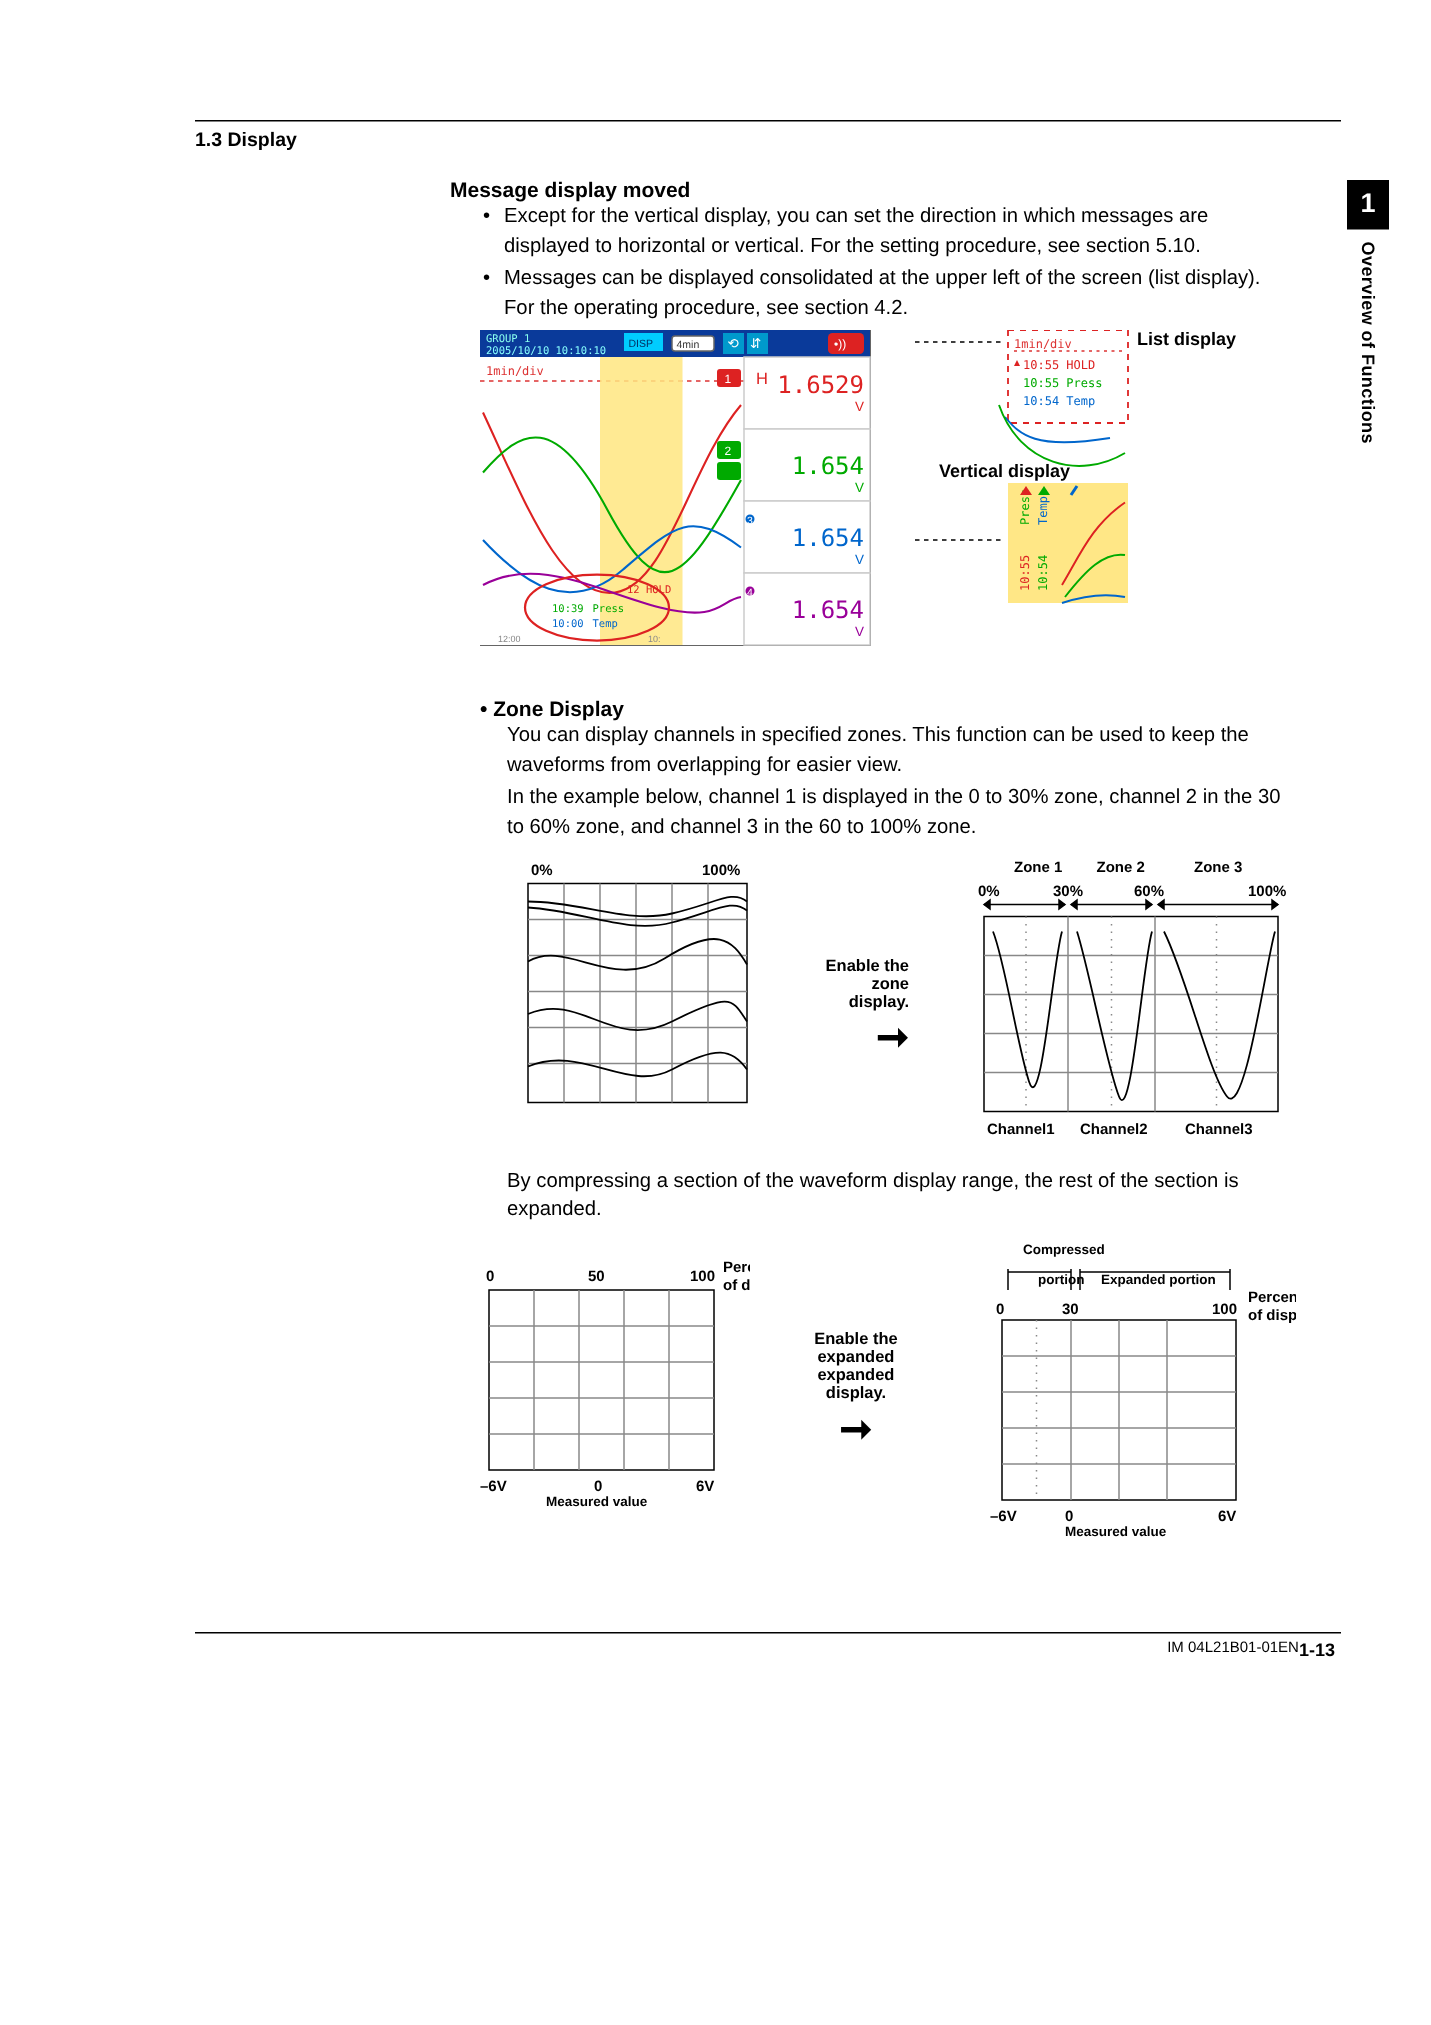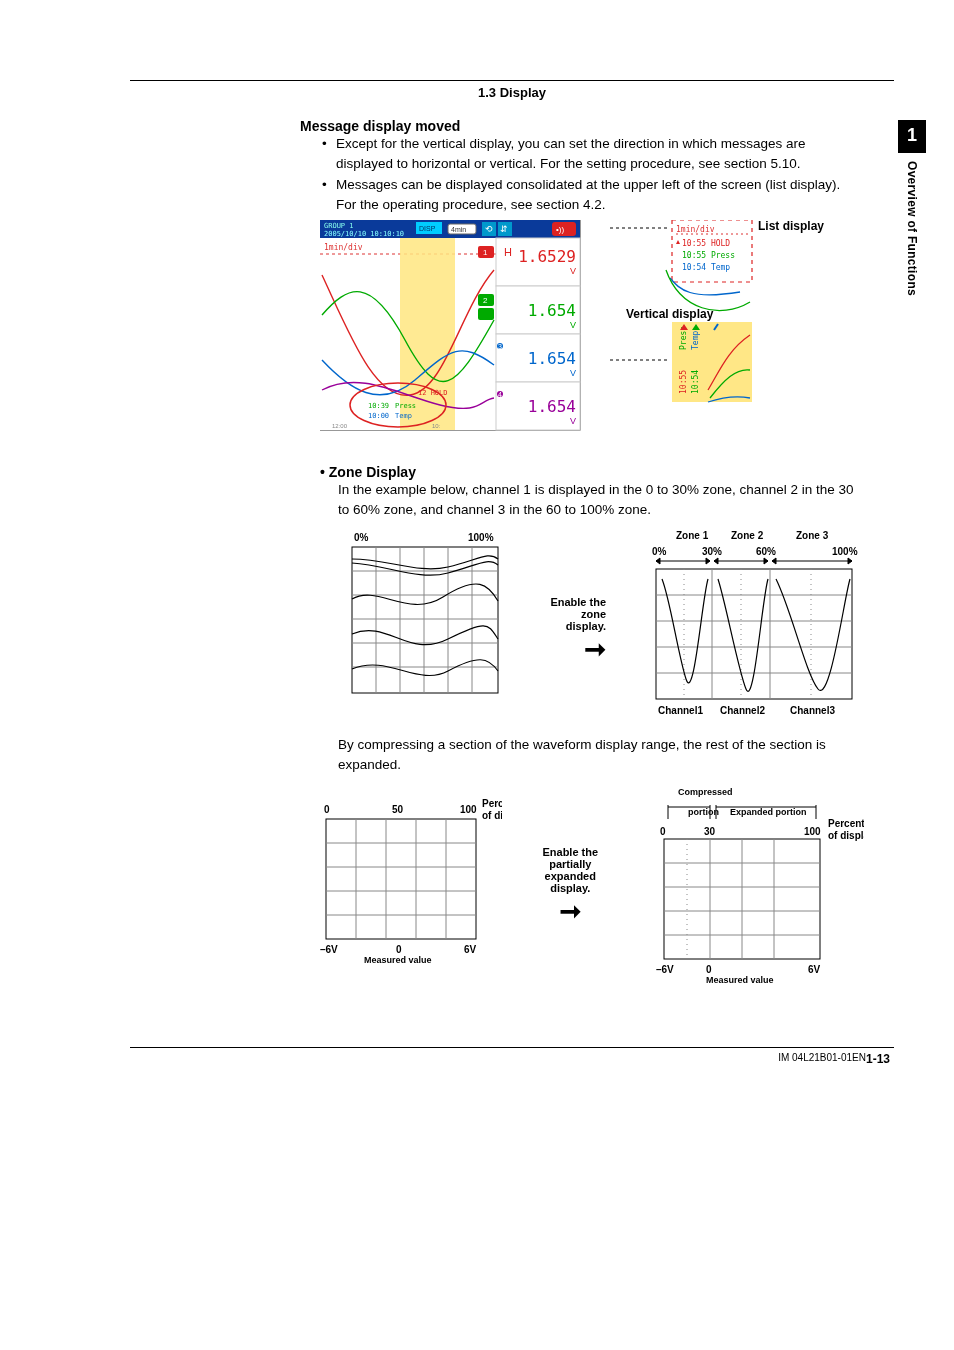--- a/index.html
+++ b/index.html
@@ -11,21 +11,21 @@
     width: 954px;
     margin: 0 auto;
     position: relative;
   }
   .page {
     padding: 80px 60px 40px 130px;
     position: relative;
     min-height: 1350px;
   }
   .top-rule { border-top: 1px solid #000; margin-bottom: 4px; }
-  .header-right { text-align: center; font-weight: bold; font-size: 13px; margin-bottom: 18px; }
+  .header-right { text-align: left; font-weight: bold; font-size: 13px; margin-bottom: 18px; }
   .side-tab {
     position: absolute;
     right: 28px;
     top: 120px;
     width: 28px;
     text-align: center;
   }
   .side-tab .num {
     background: #000; color: #fff; font-weight: bold;
     font-size: 18px; padding: 5px 0 7px 0;
@@ -182,20 +182,21 @@
         <path d="M 394 110 l 4 -6" stroke="#06c" stroke-width="2" fill="none"></path>
         <path d="M 388 170 C 400 150, 408 130, 430 115" fill="none" stroke="#d22" stroke-width="1.3"></path>
         <path d="M 390 178 C 404 160, 416 148, 430 150" fill="none" stroke="#0a0" stroke-width="1.3"></path>
         <path d="M 388 182 C 406 176, 420 176, 430 178" fill="none" stroke="#06c" stroke-width="1.3"></path>
         <line x1="290" y1="140" x2="350" y2="140" stroke="#000" stroke-dasharray="3,3"></line>
       </svg>
     </div>
 
     <h4 class="sub">Zone Display</h4>
     <div class="indent">
+      <p>You can display channels in specified zones. This function can be used to keep the waveforms from overlapping for easier view.</p>
       <p>In the example below, channel 1 is displayed in the 0 to 30% zone, channel 2 in the 30 to 60% zone, and channel 3 in the 60 to 100% zone.</p>
 
       <div class="zone-fig">
         <div class="zone-left">
           <svg width="155" height="170">
             <text x="6" y="12" class="small-label" font-size="10" font-weight="bold">0%</text>
             <text x="120" y="12" class="small-label" font-size="10" font-weight="bold">100%</text>
             <rect x="4" y="18" width="146" height="146" fill="none" stroke="#000"></rect>
             <g stroke="#888">
               <line x1="4" y1="42" x2="150" y2="42"></line>
@@ -281,21 +282,21 @@
               <line x1="66" y1="34" x2="66" y2="154"></line>
             <line x1="96" y1="34" x2="96" y2="154"></line>
               <line x1="126" y1="34" x2="126" y2="154"></line>
           </g>
           <text x="0" y="168" font-size="10" font-weight="bold">–6V</text>
           <text x="76" y="168" font-size="10" font-weight="bold">0</text>
           <text x="144" y="168" font-size="10" font-weight="bold">6V</text>
           <text x="44" y="178" font-size="9" font-weight="bold">Measured value</text>
         </svg>
         <div class="partial-mid">
-          <div>Enable the partially</div>
+          <div>Enable the expanded</div>
           <div>expanded display.</div>
           <div class="arrow">➞</div>
         </div>
         <svg width="260" height="200">
           <text x="40" y="10" font-size="9" font-weight="bold">Compressed</text>
           <text x="50" y="30" font-size="9" font-weight="bold">portion</text>
           <text x="92" y="30" font-size="9" font-weight="bold">Expanded portion</text>
           <g stroke="#000">
             <line x1="30" y1="34" x2="30" y2="20"></line>
               <line x1="72" y1="34" x2="72" y2="20"></line>

